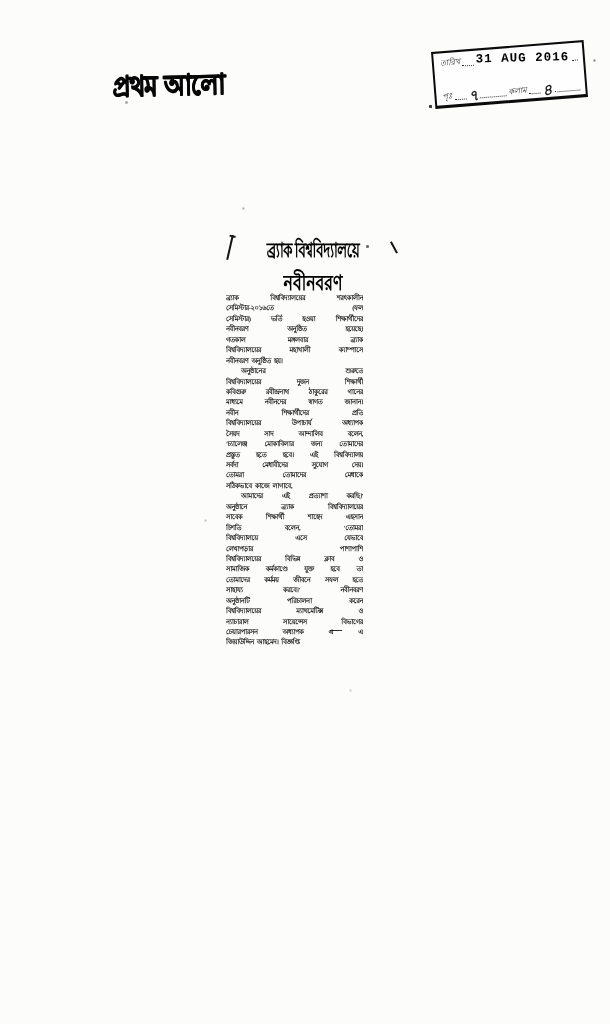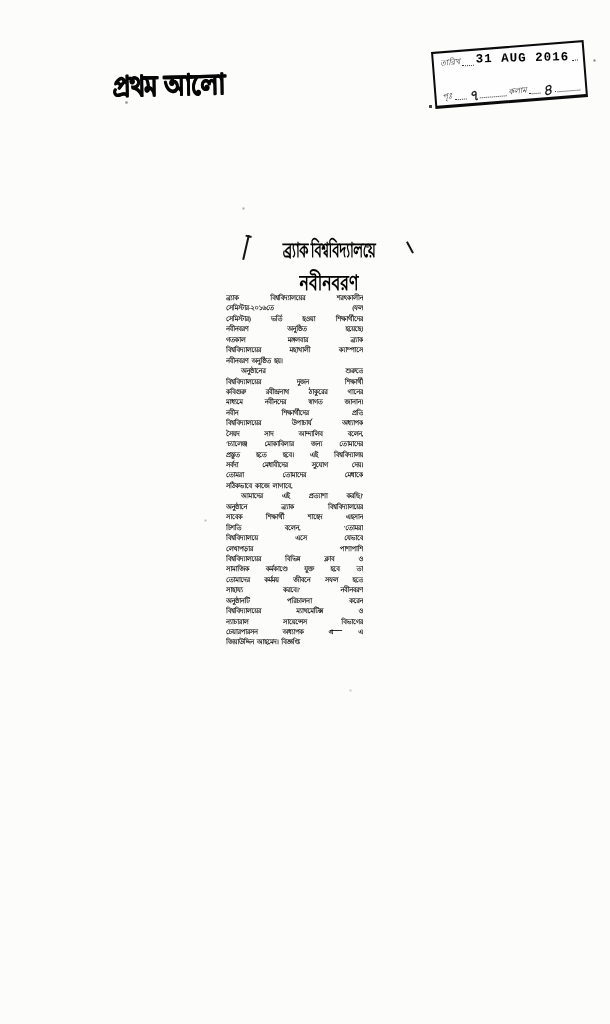--- a/index.html
+++ b/index.html
@@ -29,21 +29,21 @@
   .srow1{transform:rotate(1.6deg);}
   .slabel{font-size:8px;font-style:italic;color:#272727;white-space:nowrap;transform:rotate(-2deg);}
   .leader{flex:1;border-bottom:1.6px dotted #333;margin-bottom:2px;min-width:5px;}
   .leader.short{flex:0 0 12px;}
   .sdate{
     font-family:"Liberation Mono",monospace;font-weight:bold;font-size:12.5px;
     letter-spacing:1px;white-space:nowrap;color:#000;transform:rotate(1.5deg);
   }
   .hand{font-size:15px;font-style:italic;font-weight:bold;line-height:10px;transform:rotate(-7deg);color:#1a1a1a;}
   
-  .headline{position:absolute;left:238px;top:240px;width:182px;text-align:center;font-weight:bold;color:#000;}
+  .headline{position:absolute;left:222px;top:240px;width:182px;text-align:center;font-weight:bold;color:#000;}
   .hl1{font-size:13.5px;letter-spacing:-0.5px;white-space:nowrap;transform:scale(0.98,1.5);transform-origin:center;}
   .hl2{font-size:15px;margin-top:8px;transform:scale(1.05,1.4);transform-origin:center;}
   .tickL{position:absolute;left:7px;top:-5px;width:2px;height:25px;background:#131313;transform:rotate(13deg);}
   .tickL::before{content:"";position:absolute;left:-2px;top:0;width:6px;height:2px;background:#131313;}
   .tickR{position:absolute;right:9px;top:1px;width:1.6px;height:13px;background:#131313;transform:rotate(-28deg);}
   
   .article-body{
     position:absolute;left:226px;top:292px;width:137px;
     color:#141414;filter:blur(0.22px);
   }

